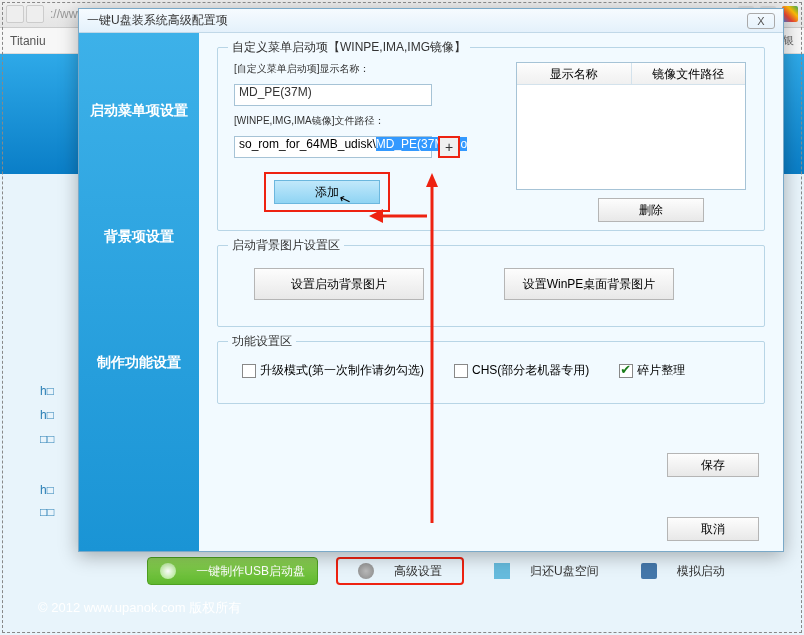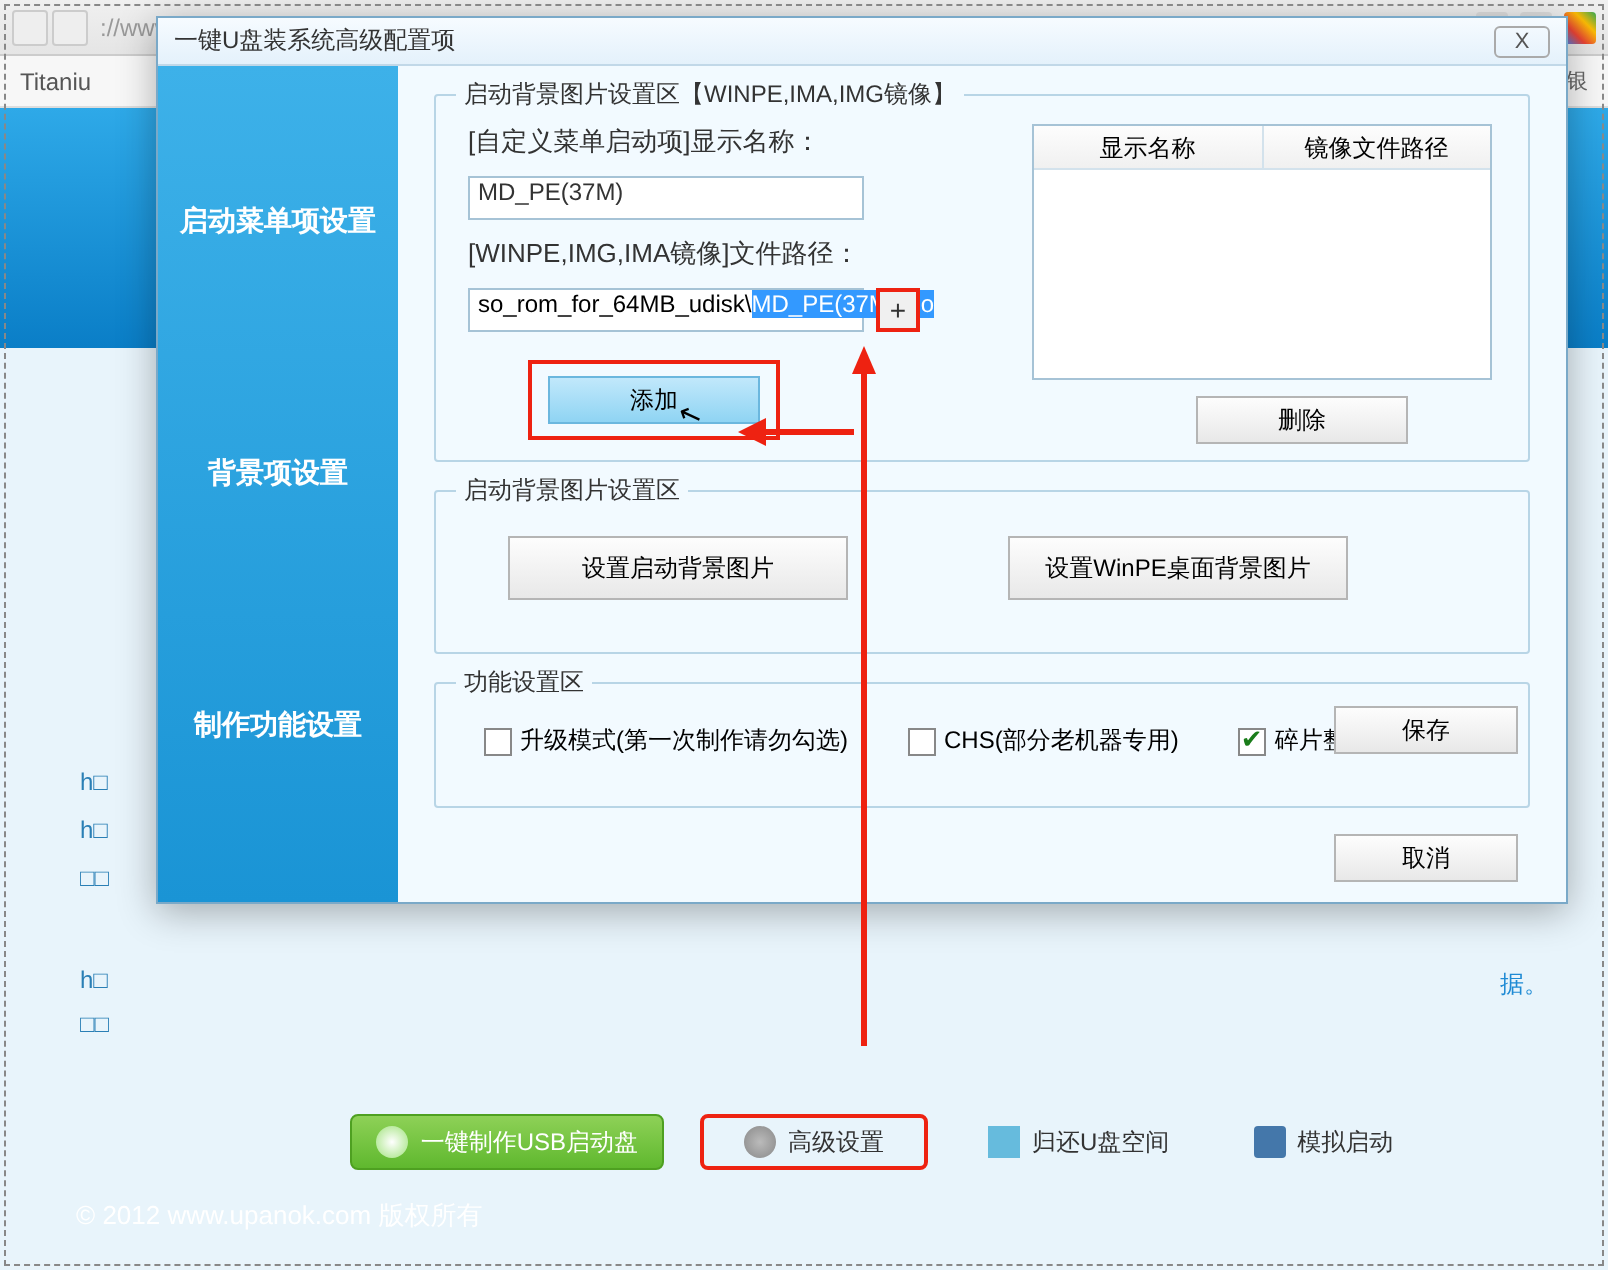--- a/index.html
+++ b/index.html
@@ -18,44 +18,44 @@
 .app-bg { position: absolute; top: 54px; left: 0; right: 0; bottom: 0; background: linear-gradient(#2ea9e8,#0a7ec7 120px,#e8f4fb 120px,#e8f4fb); }
 
 .version-badge { position: absolute; top: 78px; right: 22px; color: #fff; background: #1a8fcf; width: 36px; height: 28px; border-radius: 6px; font-size: 13px; text-align: center; line-height: 28px; font-weight: bold; }
 
 .side-list { position: absolute; top: 325px; left: 40px; font-size: 12px; color: #2a7fb5; line-height: 24px; }
 .side-list2 { position: absolute; top: 425px; left: 40px; font-size: 12px; color: #2a7fb5; line-height: 22px; }
 .data-link { position: absolute; top: 430px; right: 30px; font-size: 12px; color: #1e8ad4; }
 
 
 .bottom-toolbar { position: absolute; top: 500px; left: 100px; right: 20px; height: 34px; display: flex; gap: 18px; align-items: center; justify-content: center; }
-.tb-btn { height: 28px; padding: 0 12px; display: flex; align-items: center; gap: 6px; font-size: 12px; color: #333; border-radius: 4px; cursor: pointer; }
+.tb-btn { height: 28px; padding: 0 12px; display: flex; align-items: center; gap: 20px; font-size: 12px; color: #333; border-radius: 4px; cursor: pointer; }
 .tb-btn.green { background: linear-gradient(#8ed157,#5fb82e); color: #fff; border: 1px solid #4ea021; }
 .tb-btn .circ { width: 16px; height: 16px; border-radius: 50%; display: inline-block; }
 .tb-btn.hl { border: 2px solid #e21; padding: 2px 20px; }
 .tb-icon { width: 16px; height: 16px; display: inline-block; }
 
 .footer { position: absolute; bottom: 18px; left: 38px; color: #fff; font-size: 13px; }
 
 
-.dialog { position: absolute; top: 8px; left: 78px; width: 706px; height: 444px; background: #3b82f6; border: 1px solid #7aa9c8; box-shadow: 0 4px 18px rgba(0,0,0,.3); }
+.dialog { position: absolute; top: 8px; left: 78px; width: 706px; height: 544px; background: #3b82f6; border: 1px solid #7aa9c8; box-shadow: 0 4px 18px rgba(0,0,0,.3); }
 .dlg-title { height: 24px; background: linear-gradient(#f6fbff,#e4f1fb); border-bottom: 1px solid #c1d8e8; display: flex; align-items: center; padding: 0 8px; font-size: 12px; color: #333; }
 .dlg-title .cls { margin-left: auto; width: 28px; height: 16px; border: 1px solid #aaa; border-radius: 3px; text-align: center; font-size: 11px; line-height: 14px; color: #555; cursor: pointer; }
 .dlg-body { position: absolute; top: 24px; left: 0; right: 0; bottom: 0; display: flex; }
 
 .sidebar { width: 120px; background: linear-gradient(#3db1e9,#1a94d5); color: #fff; padding-top: 60px; }
 .sidebar .nav-item { height: 36px; display: flex; align-items: center; justify-content: center; font-size: 14px; font-weight: bold; margin-bottom: 90px; cursor: pointer; font-family: Liberation Serif, serif; }
 
 .content { flex: 1; background: #f2faff; position: relative; padding: 14px 18px; }
 
 .fieldset { border: 1px solid #b8d5e6; border-radius: 2px; padding: 14px 16px 18px; margin-bottom: 14px; position: relative; }
 .fieldset .legend { position: absolute; top: -9px; left: 10px; background: #f2faff; padding: 0 4px; font-size: 12px; color: #333; }
 
 .row { display: flex; align-items: center; gap: 6px; margin-bottom: 8px; font-size: 12px; color: #333; }
-.row label { font-size: 13px; }
+.row label { font-size: 10px; }
 .txt-input { width: 198px; height: 22px; border: 1px solid #a6c3d6; background: #fff; font-size: 12px; padding: 0 4px; }
 .txt-input.sel { color: #000; }
 .txt-input .highlight { background: #3399ff; color: #fff; }
 .plus-btn { width: 22px; height: 22px; border: 2px solid #e21; background: #f0f0f0; font-size: 14px; text-align: center; line-height: 18px; cursor: pointer; }
 
 .add-wrap { border: 2px solid #e21; padding: 6px 8px; display: inline-block; margin-left: 30px; margin-top: 6px; }
 .add-btn { width: 106px; height: 24px; background: linear-gradient(#c1e8fb,#8fd4f3); border: 1px solid #6bb7de; font-size: 12px; cursor: pointer; position: relative; }
 .cursor-ptr { position: absolute; left: 64px; top: 10px; font-size: 14px; transform: rotate(-20deg); }
 
 .list-box { position: absolute; top: 14px; right: 18px; width: 230px; height: 128px; border: 1px solid #a6c3d6; background: #fff; }
@@ -141,21 +141,21 @@
   <div class="dlg-body">
     <div class="sidebar">
       <div class="nav-item">启动菜单项设置</div>
       <div class="nav-item">背景项设置</div>
       <div class="nav-item">制作功能设置</div>
     </div>
 
     <div class="content">
 
       <div class="fieldset" style="height:184px;">
-        <div class="legend">启动背景图片设置区【WINPE,IMA,IMG镜像】</div>
+        <div class="legend">自定义菜单启动项【WINPE,IMA,IMG镜像】</div>
 
         <div class="row">
           <label>[自定义菜单启动项]显示名称：</label>
         </div>
         <div class="row">
           <div class="txt-input"><span>MD_PE(37M)</span></div>
         </div>
 
         <div class="row">
           <label>[WINPE,IMG,IMA镜像]文件路径：</label>

